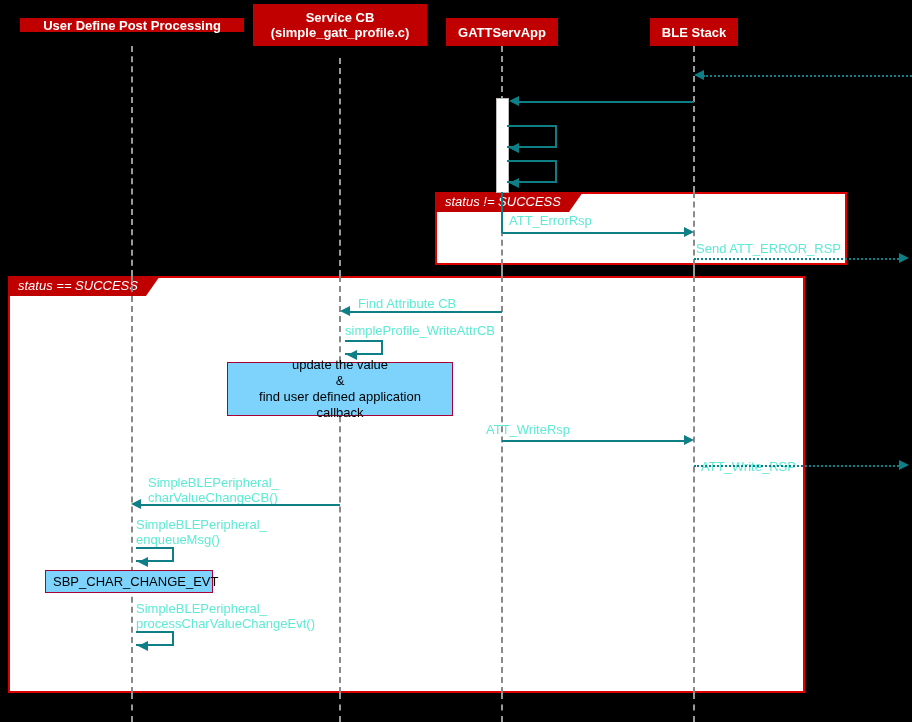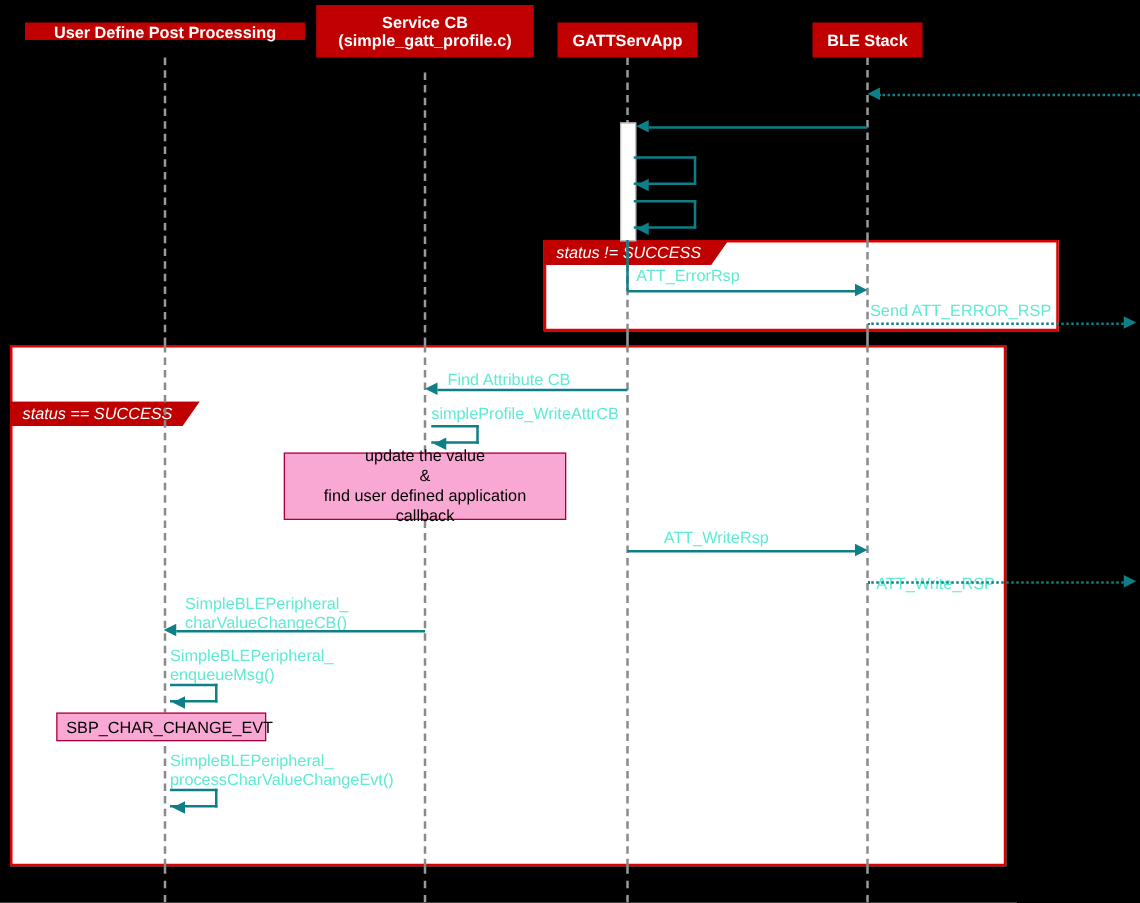--- a/index.html
+++ b/index.html
@@ -40,35 +40,35 @@
     border-top:5px solid transparent;border-bottom:5px solid transparent;}
   .arrow-l{border-right:10px solid #0E7F86;}
   .arrow-r{border-left:10px solid #0E7F86;}
   .msg-label{position:absolute;font-size:13px;line-height:15px;color:#5eead4;white-space:pre-line;}
 
   
   .selfcall{position:absolute;box-sizing:border-box;
     border:2px solid #0E7F86;border-left:none;background:transparent;}
 
   
-  .note{position:absolute;background:#f9a8d4;border:1px solid #A80036;
+  .note{position:absolute;background:#7dd3fc;border:1px solid #A80036;
     color:#000;font-size:13px;line-height:16px;box-sizing:border-box;
     padding:3px 7px;white-space:pre-line;}
   .note.center{text-align:center;}
 </style>
 </head>
 <body>
 
 <div id="canvas">
 
   <div class="fragment" style="left:435px;top:192px;width:412px;height:73px;"></div>
   <div class="frag-tab" style="left:435px;top:192px;">status != SUCCESS</div>
 
   <div class="fragment" style="left:8px;top:276px;width:797px;height:417px;"></div>
-  <div class="frag-tab" style="left:8px;top:276px;margin-top:45px;">status == SUCCESS</div>
+  <div class="frag-tab" style="left:8px;top:276px;">status == SUCCESS</div>
 
   <div class="lifeline" style="left:131px;top:46px;height:230px;"></div>
   <div class="lifeline inbox" style="left:131px;top:276px;height:417px;border-left-color:#8a8a8a;"></div>
   <div class="lifeline" style="left:131px;top:693px;height:29px;"></div>
 
   <div class="lifeline" style="left:339px;top:58px;height:218px;"></div>
   <div class="lifeline inbox" style="left:339px;top:276px;height:417px;border-left-color:#8a8a8a;"></div>
   <div class="lifeline" style="left:339px;top:693px;height:29px;"></div>
 
   <div class="lifeline" style="left:501px;top:46px;height:146px;"></div>
@@ -121,21 +121,21 @@
 
   <div class="msg-label" style="left:345px;top:323px;">simpleProfile_WriteAttrCB</div>
   <div class="selfcall" style="left:345px;top:340px;width:38px;height:15px;"></div>
   <div class="arrow-l" style="left:347px;top:350px;"></div>
 
   <div class="note center" style="left:227px;top:362px;width:226px;height:54px;
               display:flex;align-items:center;justify-content:center;">update the value
 &amp;
 find user defined application callback</div>
 
-  <div class="msg-label" style="left:531px;top:422px;">ATT_WriteRsp</div>
+  <div class="msg-label" style="left:486px;top:422px;">ATT_WriteRsp</div>
   <div class="msg-line" style="left:502px;top:440px;width:182px;"></div>
   <div class="arrow-r" style="left:684px;top:435px;"></div>
 
   <div class="msg-label" style="left:701px;top:459px;">ATT_Write_RSP</div>
   <div class="msg-line dotted" style="left:694px;top:465px;width:208px;"></div>
   <div class="arrow-r" style="left:899px;top:460px;"></div>
 
   <div class="msg-label" style="left:148px;top:475px;">SimpleBLEPeripheral_
 charValueChangeCB()</div>
   <div class="msg-line" style="left:141px;top:504px;width:199px;"></div>

